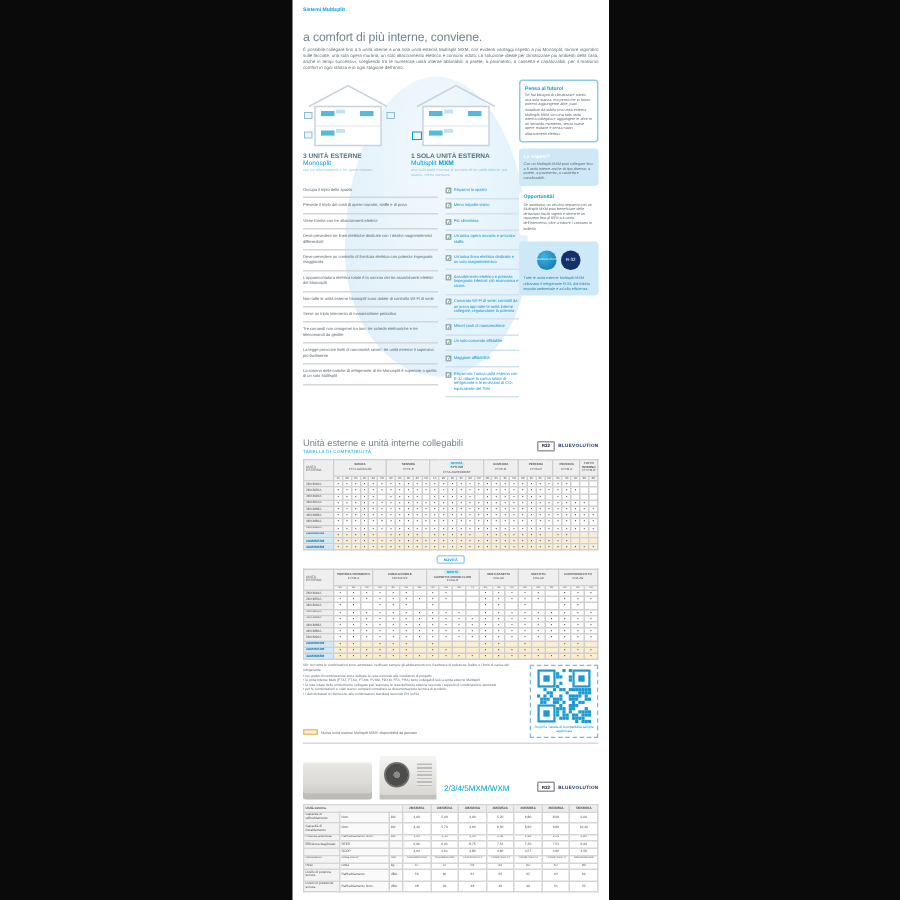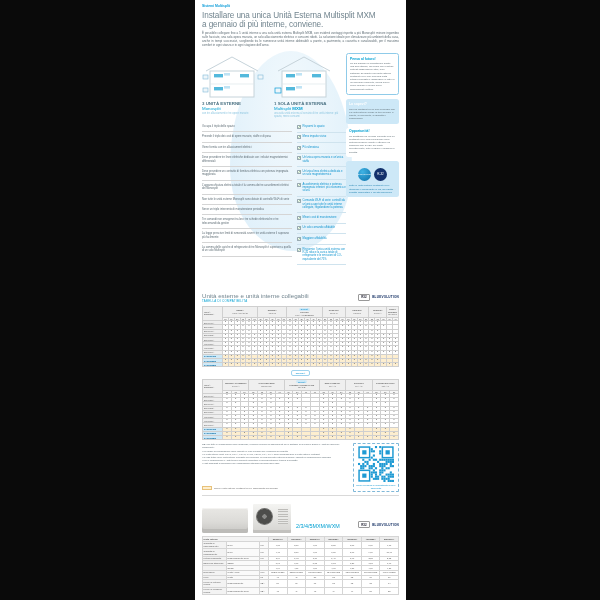--- a/index.html
+++ b/index.html
@@ -105,22 +105,22 @@
   .spec .cat{text-align:left;background:#f3f3f3;}
   .spec .sub{text-align:left;background:#fafafa;}
 </style>
 </head>
 <body>
 
 <div class="stage">
   <div class="page">
 
     <div class="eyebrow">Sistemi Multisplit</div>
-    <h1 class="main-title"><span>Installare una unica Unità Esterna Multisplit MXM</span><br>
-      <span>a gennaio di più interne, conviene.</span></h1>
+    <h1 class="main-title"><br>
+      <span>a comfort di più interne, conviene.</span></h1>
     <p class="intro">È possibile collegare fino a 5 unità interne a una sola unità esterna Multisplit MXM, con evidenti vantaggi rispetto a più Monosplit: minore ingombro sulle facciate, una sola opera muraria, un solo allacciamento elettrico e consumi ridotti. La soluzione ideale per climatizzare più ambienti della casa, anche in tempi successivi, scegliendo tra le numerose unità interne abbinabili: a parete, a pavimento, a cassetta e canalizzabili, per il massimo comfort in ogni stanza e in ogni stagione dell'anno.</p>
 
     <div class="compare">
       <div class="drop"></div>
 
       <div class="cmp-inner">
         <div class="houses">
           <div class="house-block">
             <svg width="62" height="46" viewBox="0 0 62 46">
               <polyline points="4,18 30,4 56,18" fill="none" stroke="#c6d3da" stroke-width="1"></polyline>

